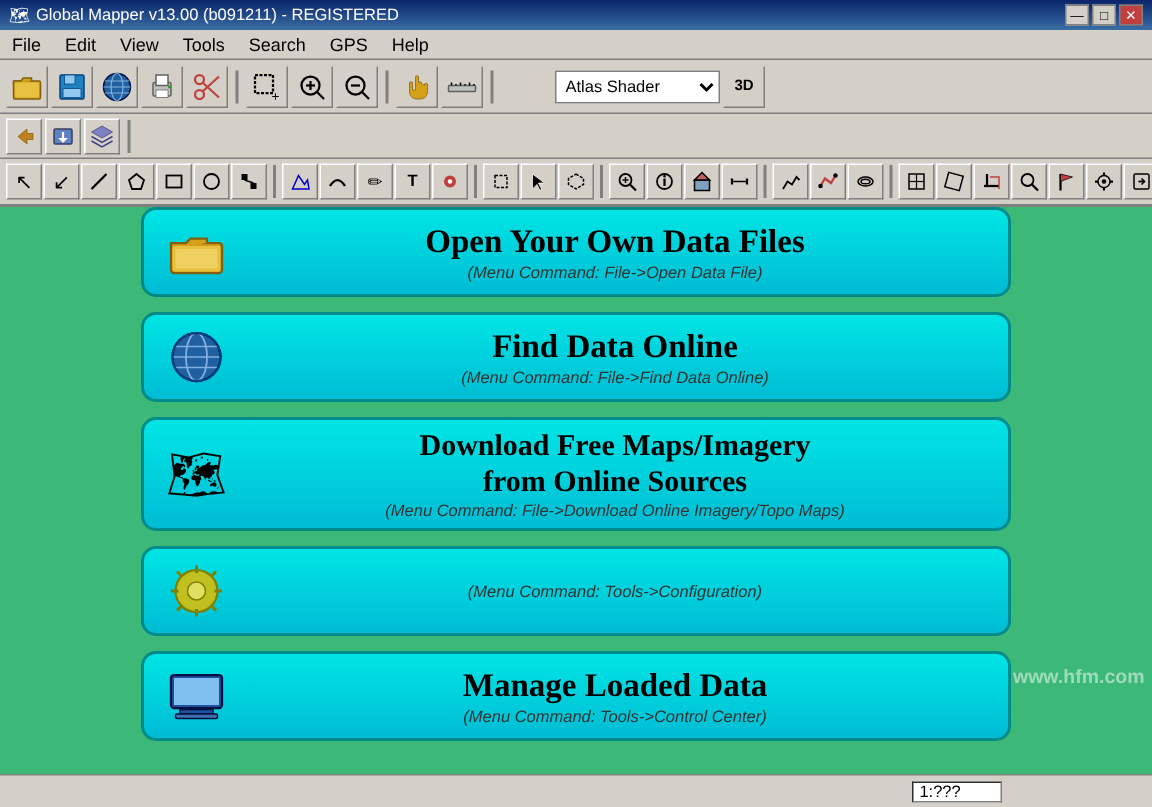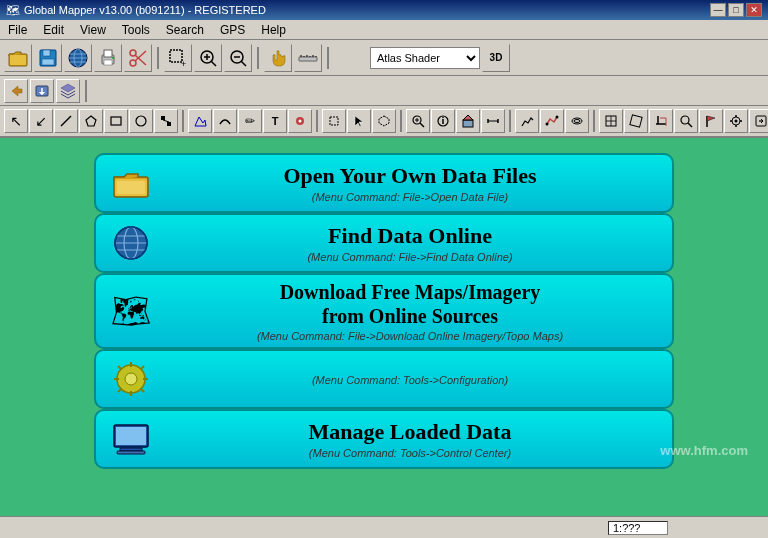--- a/index.html
+++ b/index.html
@@ -143,21 +143,22 @@
       margin-left: 36px;
     }
 
     
     #main-content {
       background: #3cb878;
       flex: 1;
       display: flex;
       flex-direction: column;
       align-items: center;
-      padding: 15px 20px;
+      padding: 0 20px;
+      gap: 10px;
       height: calc(538px - 20px - 20px - 36px - 30px - 32px - 22px);
       overflow: hidden;
     }
 
     
     .big-btn {
       width: 580px;
       background: linear-gradient(to bottom, #00e5e5, #00bcd4);
       border: 2px solid #008b8b;
       border-radius: 10px;
@@ -226,21 +227,21 @@
 
     #statusbar-right {
       font-size: 11px;
       color: #333;
     }
 
     
     #watermark {
       position: absolute;
       bottom: 80px;
-      right: 20px;
+      right: 5px;
       color: rgba(255,255,255,0.5);
       font-size: 13px;
       font-weight: bold;
       text-align: left;
       pointer-events: none;
     }
   </style>
 </head>
 <body>
 

